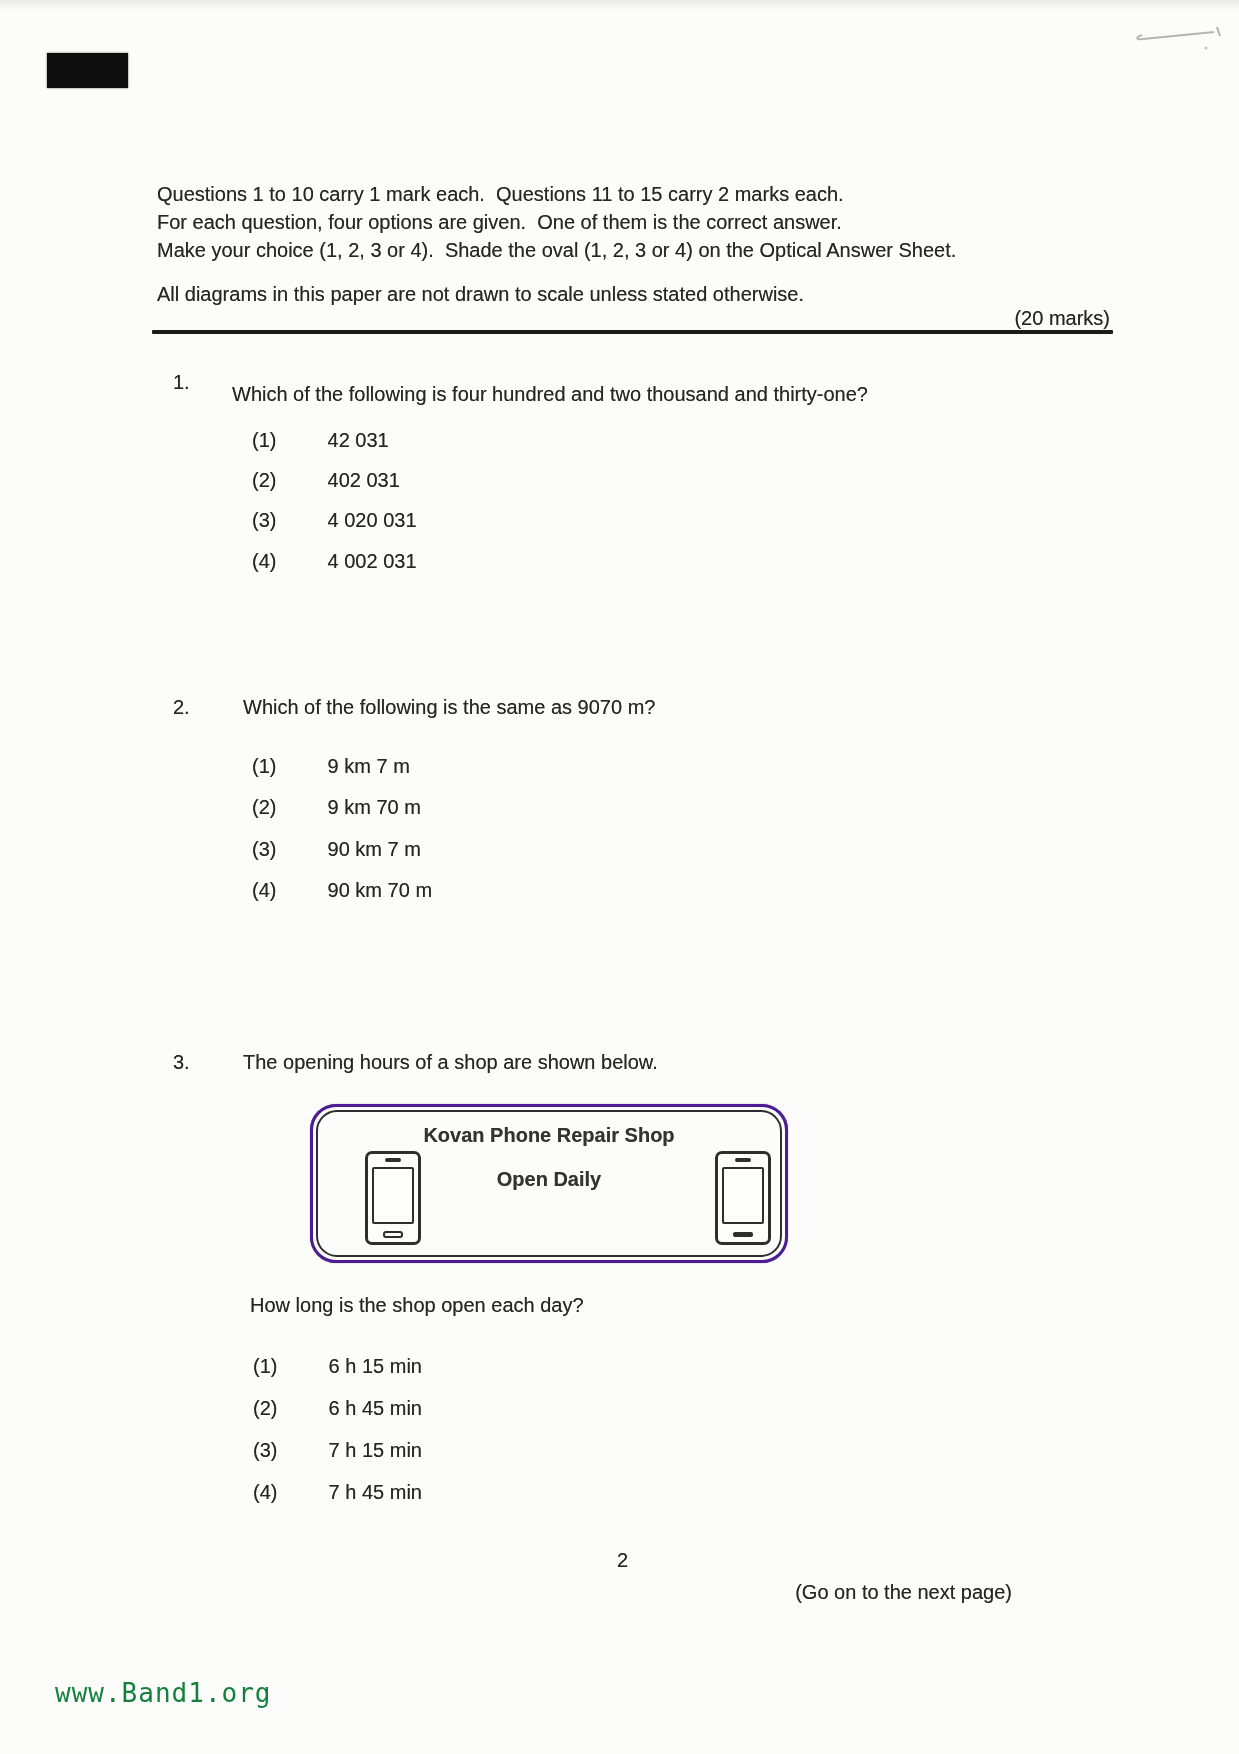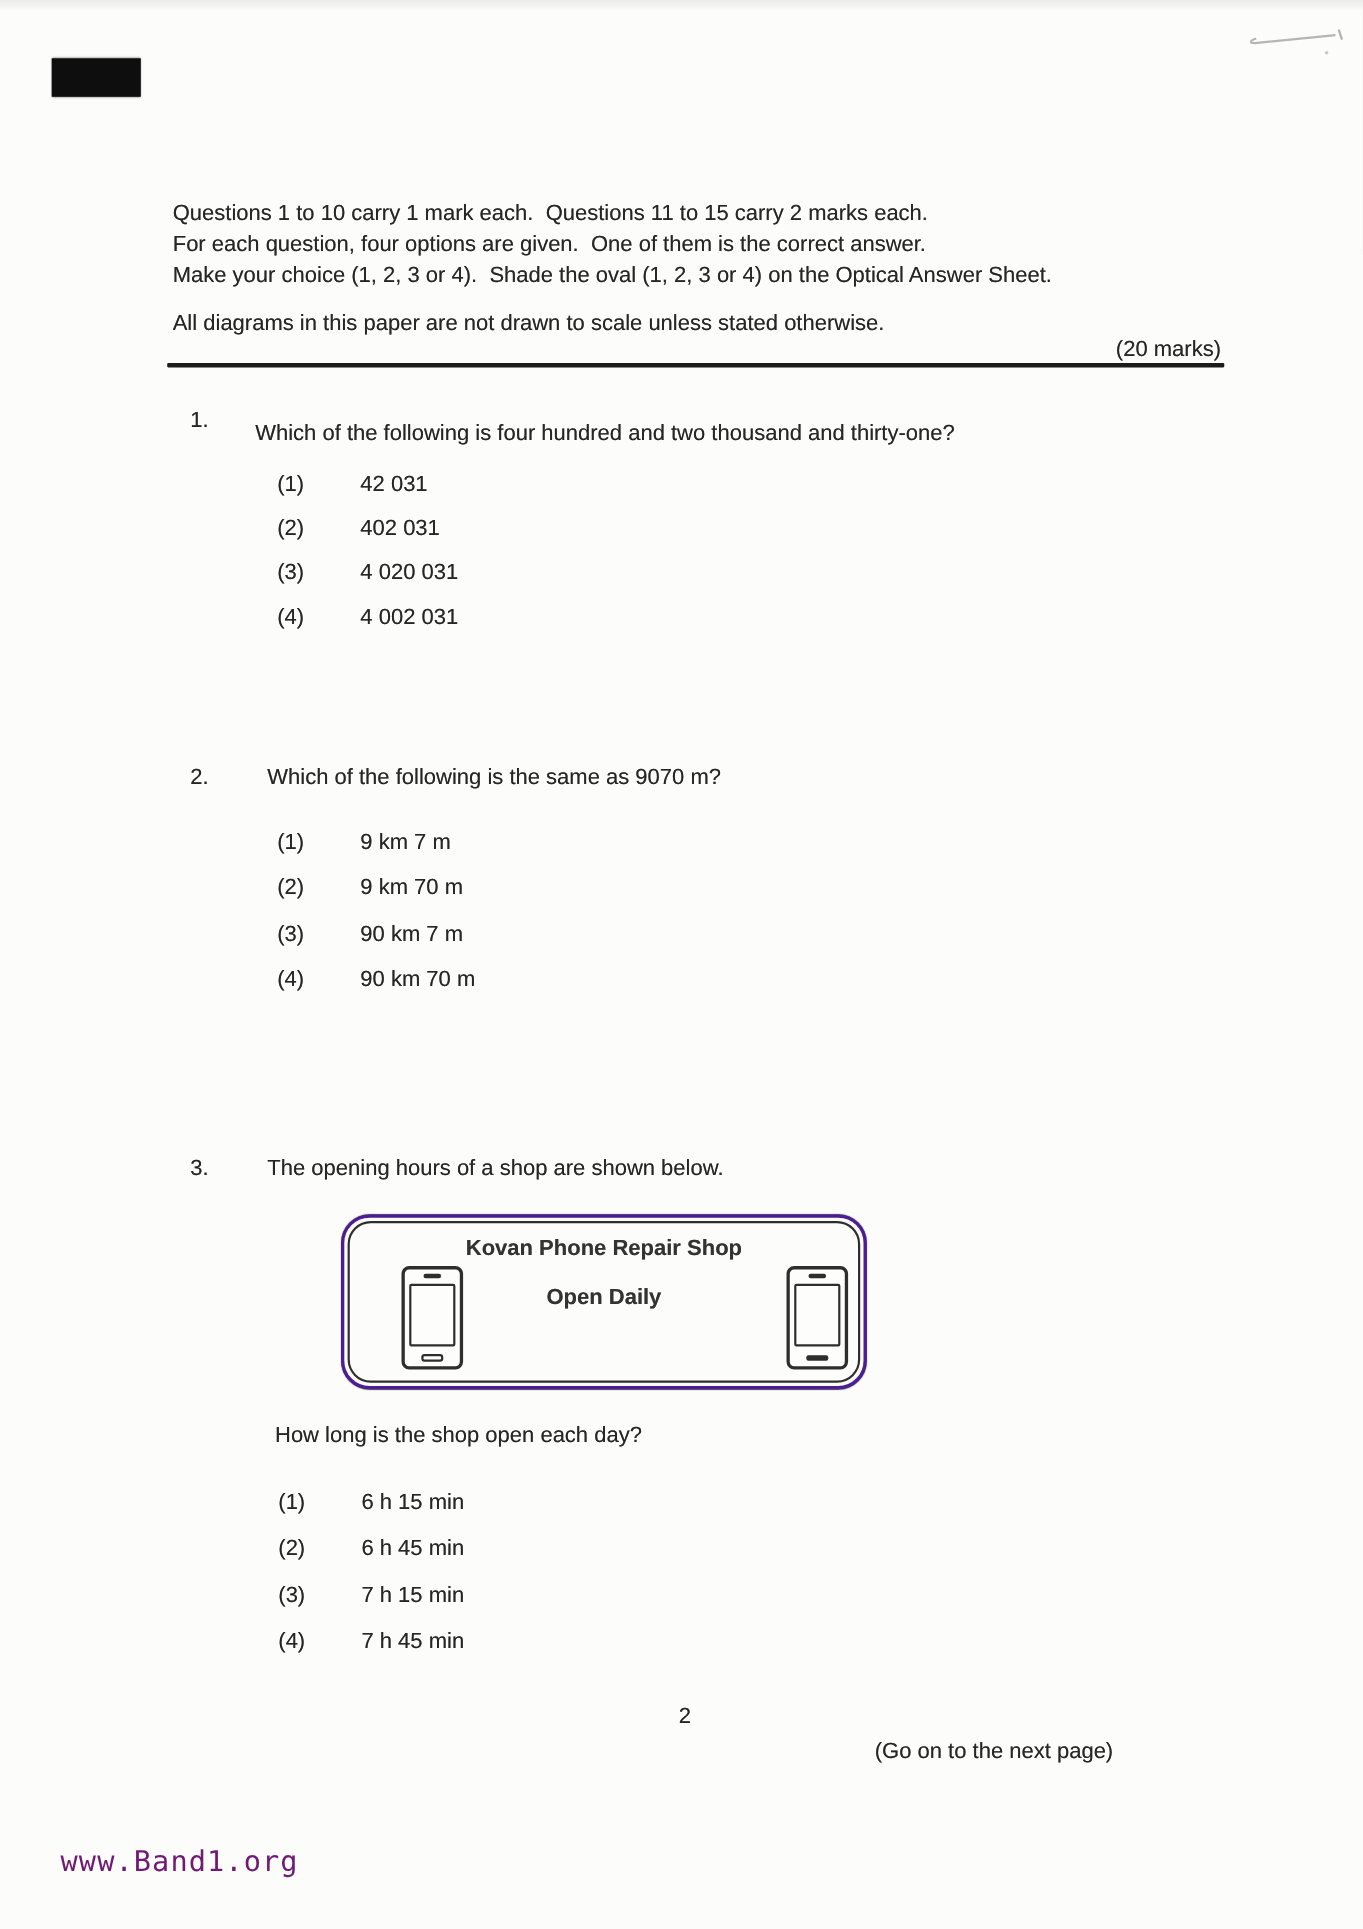--- a/index.html
+++ b/index.html
@@ -36,21 +36,21 @@
     width:16px; height:4px; background:#2e2e2e; border-radius:2px; }
   .phone .screen { position:absolute; top:13px; left:4px; right:4px; bottom:18px;
     border:2px solid #2e2e2e; border-radius:2px; }
   .phone .home-hollow { position:absolute; bottom:4px; left:50%; transform:translateX(-50%);
     width:20px; height:7px; border:2px solid #2e2e2e; border-radius:3px;
     box-sizing:border-box; }
   .phone .home-filled { position:absolute; bottom:5px; left:50%; transform:translateX(-50%);
     width:20px; height:5px; background:#2e2e2e; border-radius:2px; }
   .mono {
     font-family:"DejaVu Sans Mono", monospace; font-size:26px;
-    color:#701a75; letter-spacing:1px; white-space:nowrap;
+    color:#15803d; letter-spacing:1px; white-space:nowrap;
   }
 </style>
 </head>
 <body>
 
 <div class="page">
 
   <div class="scan-top-edge"></div>
 
   <div class="abs redaction" style="left:47px; top:53px; width:81px; height:35px;"></div>

